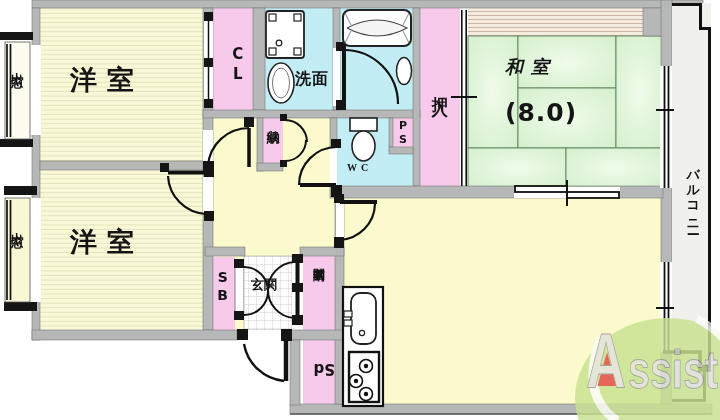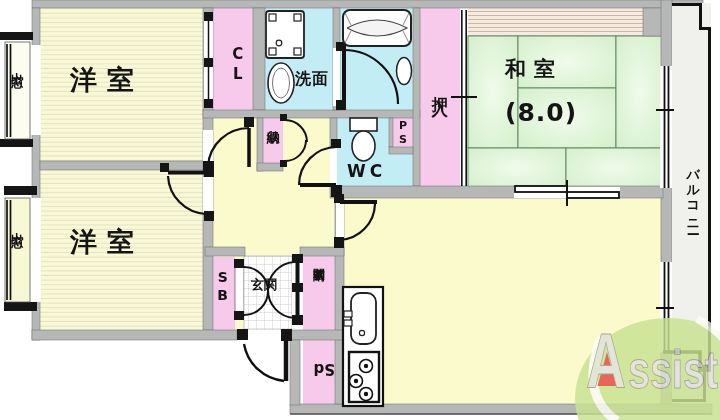--- a/index.html
+++ b/index.html
@@ -4,27 +4,27 @@
 <style>
   html,body{margin:0;padding:0;background:#fff;}
   #stage{position:relative;width:720px;height:420px;background:#ffffff;overflow:hidden;
          font-family:"DejaVu Sans","Liberation Sans",sans-serif;}
   #plan-svg{position:absolute;left:0;top:0;}
   .lbl{position:absolute;color:#141414;font-weight:bold;line-height:1.05;white-space:nowrap;}
   .vert{writing-mode:vertical-rl;text-orientation:upright;}
   .ctr{}
   .lbl-yoshitsu1{left:70px;top:66px;width:106px;font-size:27px;letter-spacing:10px;}
   .lbl-yoshitsu2{left:70px;top:228px;width:106px;font-size:27px;letter-spacing:10px;}
-  .lbl-washitsu{left:505px;top:58px;width:110px;font-size:21px;letter-spacing:8px;}
+  .lbl-washitsu{left:505px;top:58px;width:110px;font-size:18px;letter-spacing:8px;font-style:italic;}
   .lbl-washitsu-size{left:505px;top:100px;width:110px;font-size:25px;letter-spacing:1px;}
   .lbl-ldk{left:430px;top:281px;width:150px;font-size:32px;letter-spacing:5px;}
   .lbl-cl{left:229px;top:45px;font-size:15px;letter-spacing:2px;}
   .lbl-senmen{left:295px;top:71px;font-size:16px;letter-spacing:1px;}
   .lbl-shuno{left:266px;top:120px;font-size:13px;letter-spacing:1px;}
-  .lbl-wc{left:347px;top:163px;font-size:17px;letter-spacing:4px;}
+  .lbl-wc{left:347px;top:163px;font-size:10px;letter-spacing:4px;font-family:Liberation Serif, serif;}
   .lbl-ps{left:397px;top:119px;font-size:11px;letter-spacing:1px;}
   .lbl-oshiire{left:431px;top:83px;font-size:16px;letter-spacing:5px;}
   .lbl-sb{left:215px;top:269px;font-size:14px;letter-spacing:2px;}
   .lbl-genkan{left:251px;top:278px;font-size:13px;}
   .lbl-genkan-shuno{left:313px;top:258px;font-size:11.5px;letter-spacing:1px;}
   .lbl-sd{left:303px;top:360px;width:32px;font-size:15px;transform:rotate(180deg);}
   .lbl-demado1{left:10px;top:62px;font-size:13px;letter-spacing:2px;}
   .lbl-demado2{left:10px;top:222px;font-size:13px;letter-spacing:2px;}
   .lbl-balcony{left:686px;top:160px;font-size:13px;letter-spacing:2px;}
 </style>

